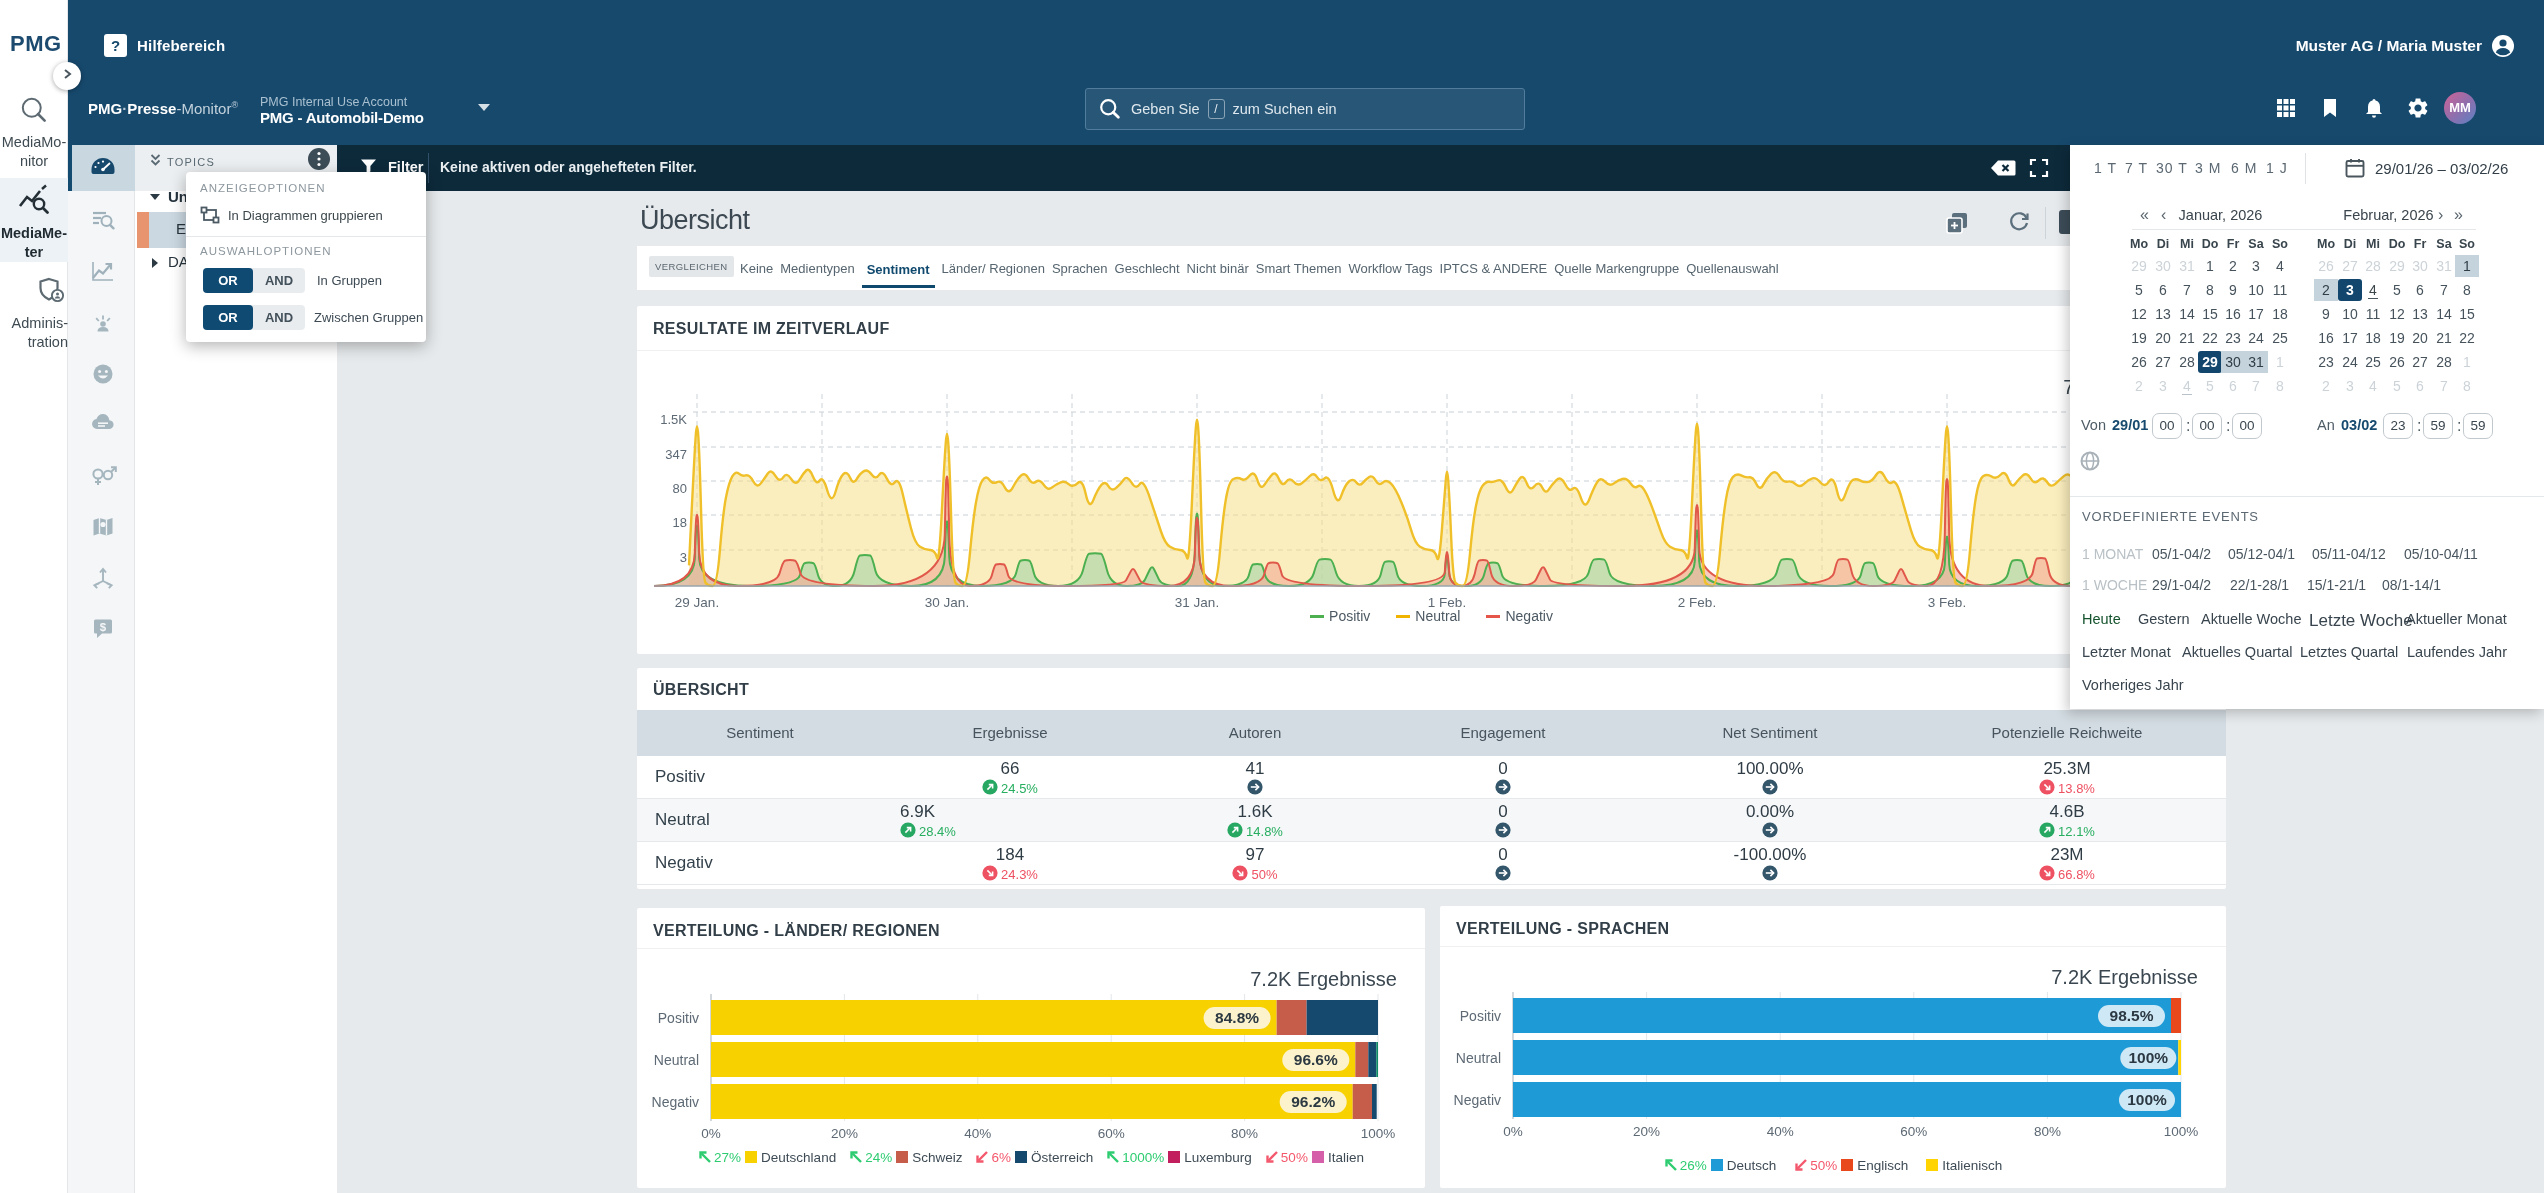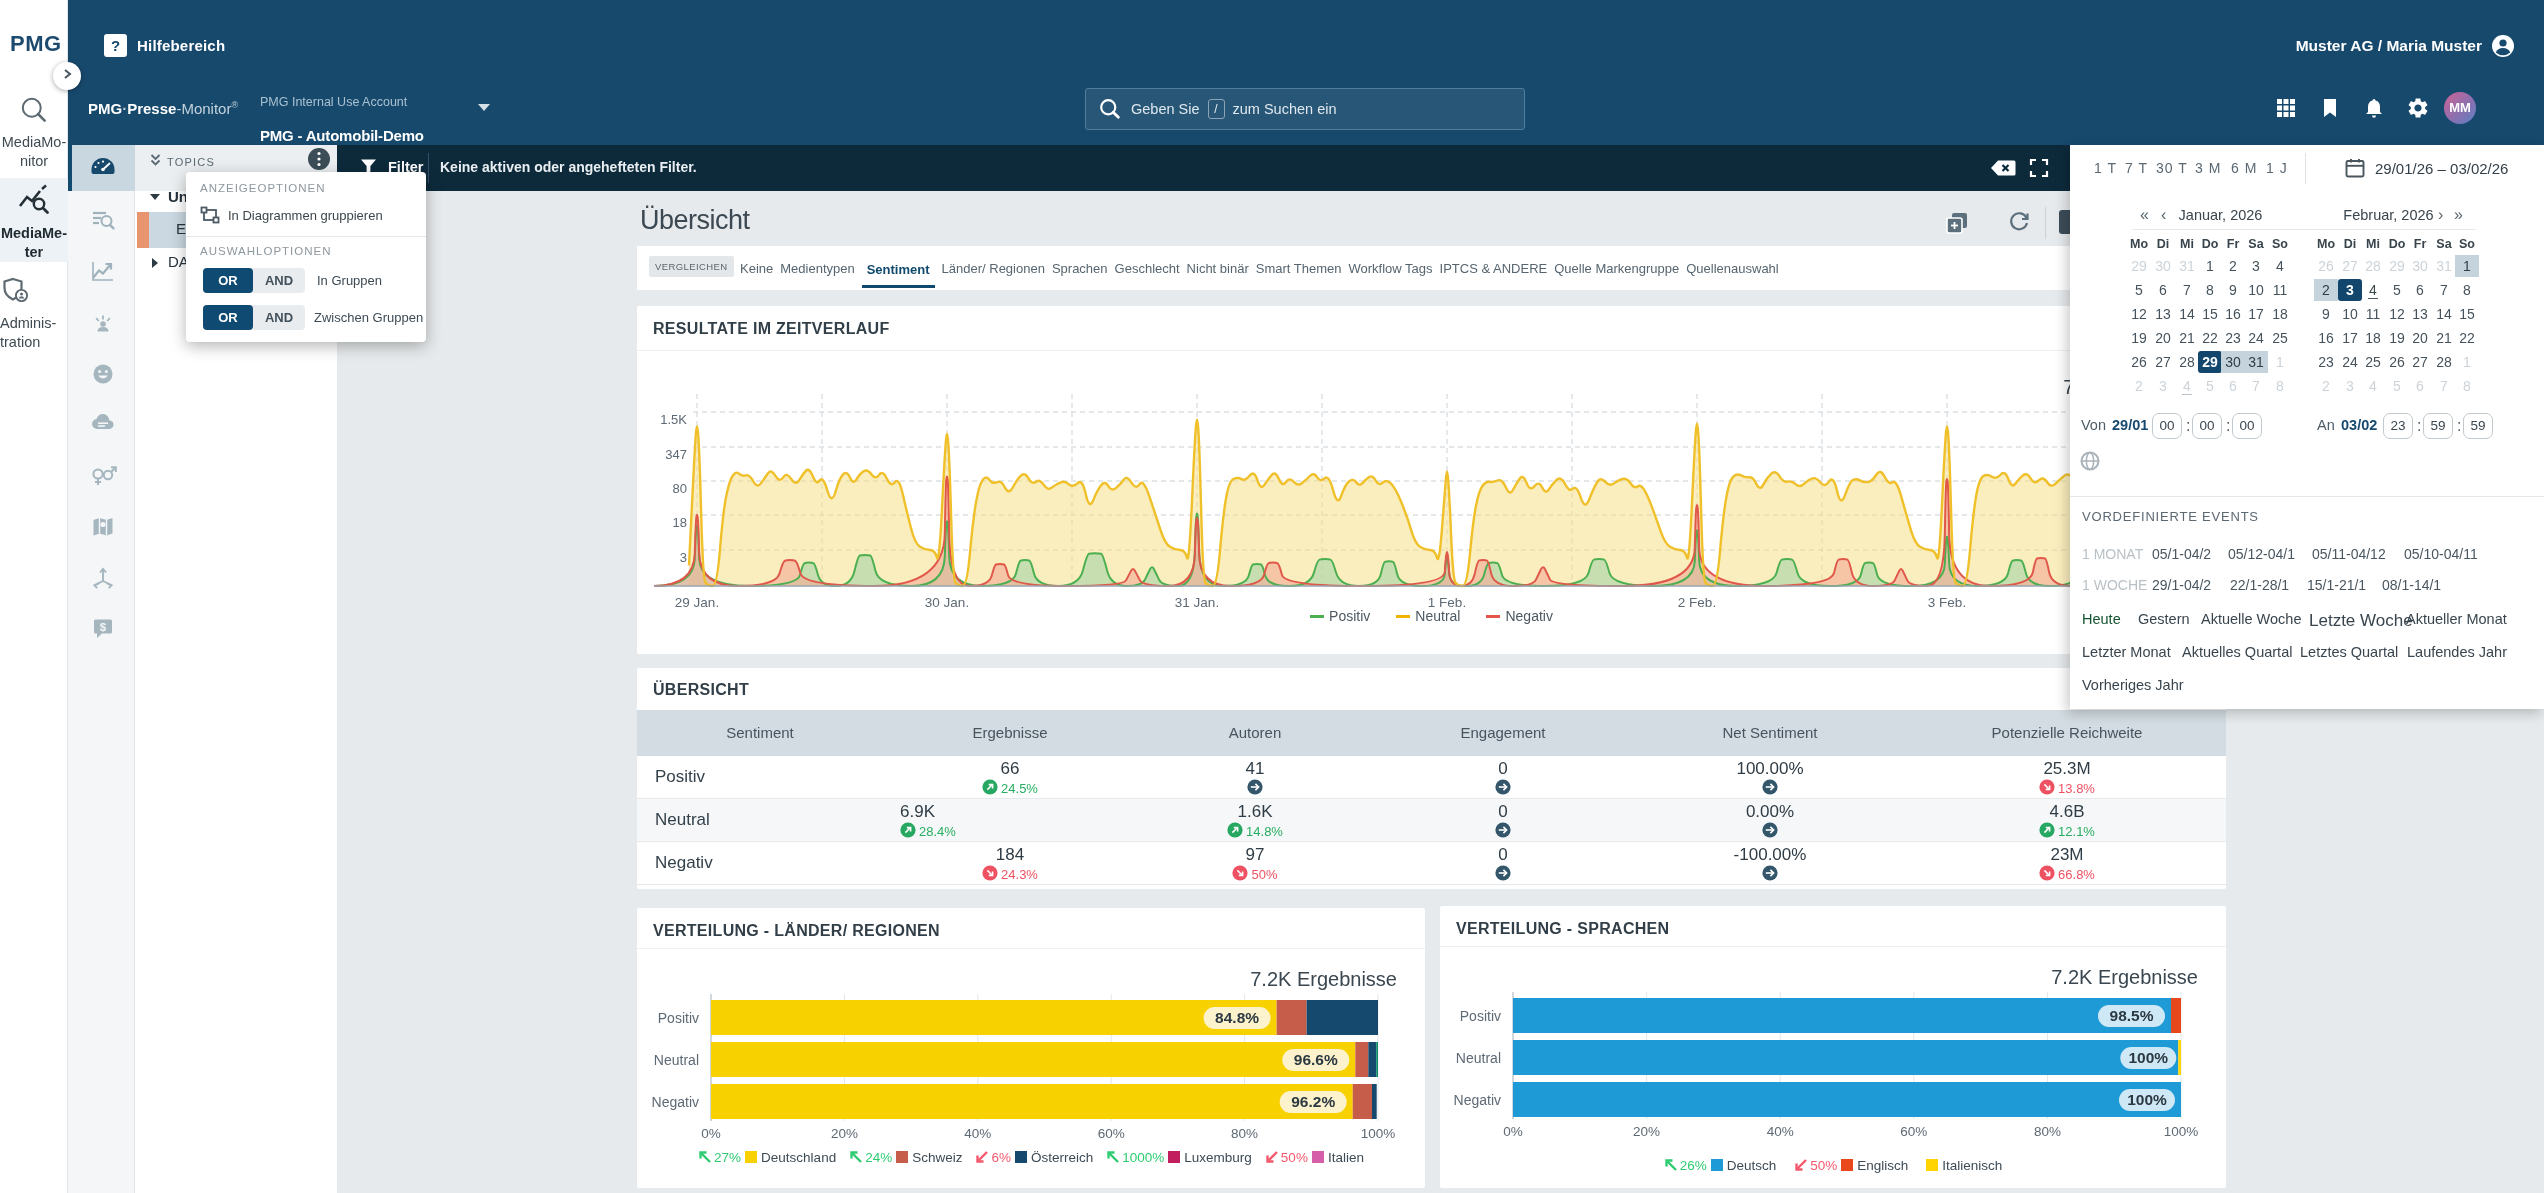--- a/index.html
+++ b/index.html
@@ -14,21 +14,21 @@
 <div class="abs" style="left:137px;top:37px;"><span style="color:#fff;font-weight:bold;font-size:15px;letter-spacing:.2px">Hilfebereich</span></div>
 <div class="abs" style="left:2200px;top:37px;width:282px;text-align:right"><span style="color:#fff;font-weight:bold;font-size:15.5px">Muster AG / Maria Muster</span></div>
 <div class="abs" style="left:2490px;top:33px;"><svg width="26" height="26" viewBox="0 0 26 26">
       <circle cx="13" cy="13" r="11" fill="#fff"></circle>
       <circle cx="13" cy="10" r="3.6" fill="#17496d"></circle>
       <path d="M5.8 19.5 Q7.5 15 13 15 Q18.5 15 20.2 19.5 A11 11 0 0 1 5.8 19.5 Z" fill="#17496d"></path>
     </svg></div>
 <div class="abs" style="left:88px;top:100px;"><span style="color:#fff;font-weight:bold;font-size:15px">PMG</span><span style="color:#b9cad6;font-weight:bold;font-size:15px">·</span><span style="color:#fff;font-weight:bold;font-size:15px">Presse</span><span style="color:#c3d2dc;font-size:15px">-Monitor</span><span style="color:#c3d2dc;font-size:9px;vertical-align:6px">®</span></div>
 <div class="abs" style="left:260px;top:95px;">
     <div style="font-size:12.5px;color:#a9c0d0">PMG Internal Use Account</div>
-    <div style="font-size:15px;font-weight:bold;color:#fff;margin-top:18px;letter-spacing:-0.2px">PMG - Automobil-Demo</div>
+    <div style="font-size:15px;font-weight:bold;color:#fff;margin-top:0;letter-spacing:-0.2px">PMG - Automobil-Demo</div>
   </div>
 <div class="abs" style="left:478px;top:104px;">
     <div style="width:0;height:0;border-left:6px solid transparent;border-right:6px solid transparent;border-top:7px solid #d5dfe6"></div>
   </div>
 <div class="abs" style="left:1085px;top:88px;">
     <div style="width:440px;height:42px;background:#275677;border:1px solid #517c9b;border-radius:3px;display:flex;align-items:center;padding-left:13px">
       <svg width="22" height="22" viewBox="0 0 22 22">
         <circle cx="9.24" cy="9.24" r="7.04" fill="none" stroke="#fff" stroke-width="2.2"></circle>
         <line x1="14.168" y1="14.168" x2="19.36" y2="19.36" stroke="#fff" stroke-width="2.8000000000000003" stroke-linecap="round"></line>
       </svg>
@@ -92,21 +92,21 @@
 <div class="abs" style="left:0;top:178px;width:68px;height:84px;background:#ecf2f6;z-index:30"></div>
 <div class="abs" style="left:0px;top:184px;z-index:31">
     <div style="width:68px;text-align:center"><svg width="36" height="34" viewBox="0 0 36 34">
         <path d="M4 22 L11 13 L16 17 L24 7" fill="none" stroke="#232e35" stroke-width="2.6"></path>
         <circle cx="23" cy="20" r="5.2" fill="none" stroke="#232e35" stroke-width="2.4"></circle>
         <line x1="27" y1="24" x2="31.5" y2="28.5" stroke="#232e35" stroke-width="2.8" stroke-linecap="round"></line>
         <line x1="26" y1="5" x2="30" y2="1.5" stroke="#232e35" stroke-width="2.4"></line>
       </svg><div style="font-size:14.5px;color:#1f2a31;font-weight:bold;line-height:19px;margin-top:2px">MediaMe-<br>ter</div></div>
   </div>
 <div class="abs" style="left:0px;top:276px;z-index:31">
-    <div style="width:68px;text-align:left"><svg width="32" height="30" viewBox="0 0 32 30">
+    <div style="width:68px;text-align:right"><svg width="32" height="30" viewBox="0 0 32 30">
         <path d="M13 3 L21.5 5.5 L21.5 12 Q21.5 19.5 13 23.5 Q4.5 19.5 4.5 12 L4.5 5.5 Z" fill="none" stroke="#5d6a72" stroke-width="2.2"></path>
         <circle cx="21.5" cy="19.5" r="5.6" fill="#fff" stroke="#5d6a72" stroke-width="1.9"></circle>
         <circle cx="21.5" cy="18" r="1.5" fill="#5d6a72"></circle>
         <path d="M18.7 22.6 Q19.2 20.2 21.5 20.2 Q23.8 20.2 24.3 22.6 Z" fill="#5d6a72"></path>
       </svg><div style="font-size:14.5px;color:#3f4b52;line-height:19px;margin-top:4px">Adminis-<br>tration</div></div>
   </div>
 <div class="abs" style="left:68px;top:145px;width:67px;height:1048px;background:#f4f6f7;border-right:1px solid #e2e6e8;z-index:20"></div>
 <div class="abs" style="left:68px;top:145px;width:67px;height:46px;background:#c9d7e1;border-left:4px solid #134a70;z-index:21"></div>
 <div class="abs" style="left:88px;top:154px;z-index:22"><svg width="30" height="26" viewBox="0 0 30 26">
       <path d="M15 4 A11.5 11.5 0 0 0 3.5 15.5 L3.5 18 Q3.5 20 5.5 20 L24.5 20 Q26.5 20 26.5 18 L26.5 15.5 A11.5 11.5 0 0 0 15 4 Z" fill="#17496d"></path>

